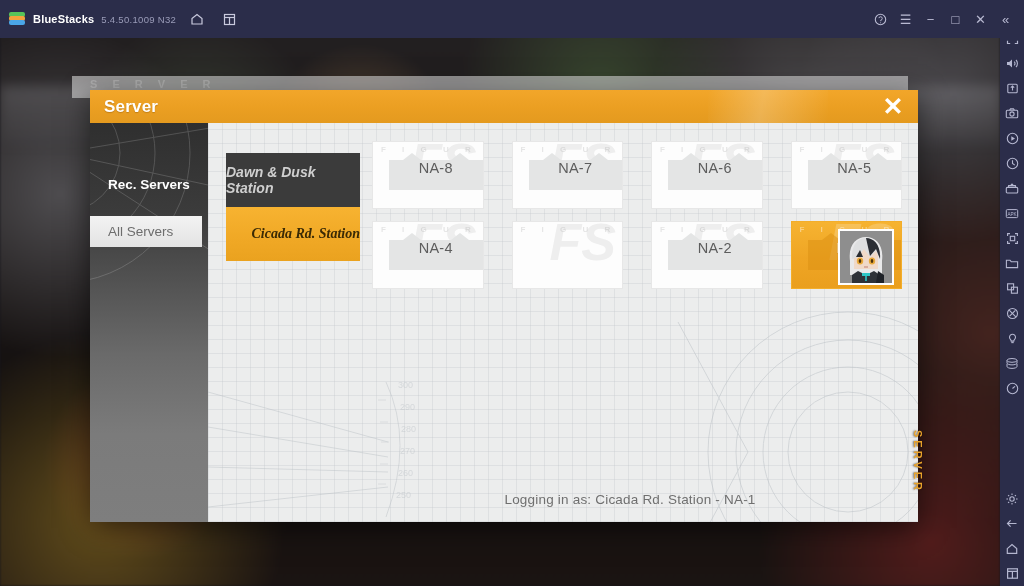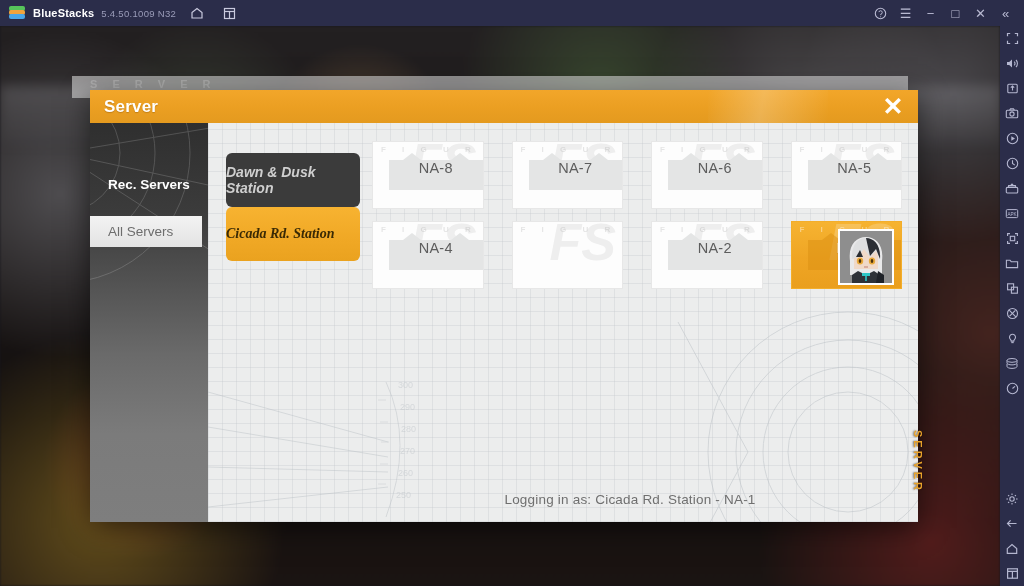--- a/index.html
+++ b/index.html
@@ -6,21 +6,21 @@
     margin: 0; padding: 0;
     width: 1024px; height: 586px;
     overflow: hidden;
     background: #16161c;
     font-family: "Liberation Sans", sans-serif;
   }
   #root { position: relative; width: 1024px; height: 586px; overflow: hidden; }
 
   
   .titlebar {
-    position: absolute; left: 0; top: 0; width: 1024px; height: 26px;
+    position: absolute; left: 0; top: 0; width: 1024px; height: 38px;
     background: #2b2d4a;
     display: flex; align-items: center;
     z-index: 50;
   }
   .bs-logo {
     width: 16px; height: 14px; margin-left: 9px; margin-right: 8px;
     position: relative; flex: none;
   }
   .bs-logo i { position: absolute; left: 0; border-radius: 2px; display: block; }
   .bs-logo .l1 { top: 0;  width: 16px; height: 5px; background: #56c45a; }
@@ -145,22 +145,22 @@
       repeating-linear-gradient(0deg, rgba(190,195,200,.30) 0 1px, rgba(0,0,0,0) 1px 14px),
       repeating-linear-gradient(90deg, rgba(190,195,200,.30) 0 1px, rgba(0,0,0,0) 1px 14px),
       #eceded;
   }
   .radar { position: absolute; right: -60px; bottom: -80px; width: 360px; height: 300px; opacity: .5; pointer-events: none; }
   .blueprint-left { position: absolute; left: 0; bottom: 0; width: 430px; height: 150px; opacity: .45; pointer-events: none; }
 
   
   .station-col { position: absolute; left: 18px; top: 30px; width: 134px; }
   .station {
-    height: 54px; display: flex; align-items: center; justify-content: flex-start;
-    font-size: 14px; font-style: italic; font-weight: bold; position: relative; overflow: hidden; border-radius: 6px;
+    height: 54px; display: flex; align-items: center; justify-content: flex-end;
+    font-size: 14px; font-style: italic; font-weight: bold; position: relative; overflow: hidden;
   }
   .station.inactive { background: #3b3b3b; color: #cfcfcf; }
   .station.active {
     background: linear-gradient(180deg, #f7b331 0%, #f0a825 60%, #eaa21f 100%);
     color: #3a2a05;
     font-family: Liberation Serif, serif;
   }
   .station .stamp {
     position: absolute; left: 6px; bottom: -14px;
     font-size: 26px; font-weight: bold; font-style: italic;

